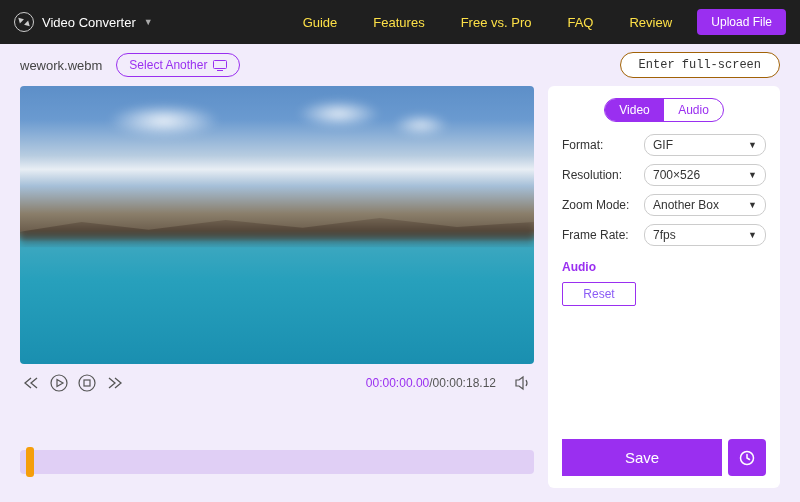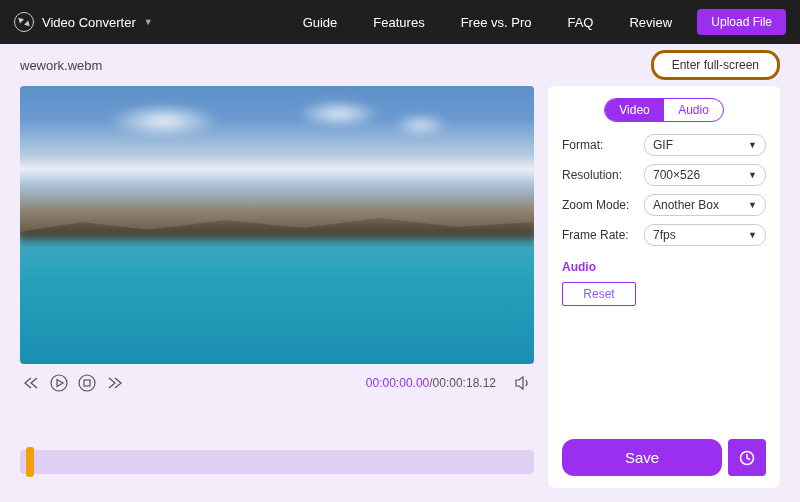--- a/index.html
+++ b/index.html
@@ -4,27 +4,27 @@
 <style>
 * { margin: 0; padding: 0; box-sizing: border-box; font-family: Arial, sans-serif; }
 body { width: 800px; height: 502px; background: #f2ecfb; overflow: hidden; }
 
 .topbar { height: 44px; background: #1f1f1f; display: flex; align-items: center; padding: 0 14px; color: #fff; font-size: 13px; }
 .logo { display: flex; align-items: center; gap: 8px; }
 .logo-icon { width: 20px; height: 20px; border: 1.8px solid #ccc; border-radius: 50%; position: relative; }
 .logo-icon::before { content: ""; position: absolute; left: 4px; top: 4px; width: 0; height: 0; border-left: 5px solid #ccc; border-top: 3px solid transparent; border-bottom: 3px solid transparent; transform: rotate(-15deg); }
 .logo-icon::after { content: ""; position: absolute; right: 4px; bottom: 4px; width: 0; height: 0; border-right: 5px solid #ccc; border-top: 3px solid transparent; border-bottom: 3px solid transparent; transform: rotate(-15deg); }
 .nav { display: flex; gap: 36px; margin-left: 150px; }
-.nav span { color: #ffffff; cursor: pointer; }
+.nav span { color: #fde047; cursor: pointer; }
 .upload-btn { margin-left: auto; background: #9a2ff0; color: #fff; padding: 6px 14px; border-radius: 4px; font-size: 12px; cursor: pointer; }
 
 .subbar { height: 42px; display: flex; align-items: center; padding: 0 20px; gap: 14px; font-size: 13px; }
 .filename { color: #444; }
 .select-another { border: 1px solid #9a2ff0; color: #9a2ff0; padding: 4px 12px; border-radius: 14px; display: flex; align-items: center; gap: 6px; cursor: pointer; font-size: 12px; }
-.fullscreen-btn { margin-left: auto; border: 3px solid #a16207; background: #fff; padding: 5px 18px; border-radius: 14px; font-size: 12px; cursor: pointer; color: #333; }
+.fullscreen-btn { margin-left: auto; border: 1px solid #a16207; background: #fff; padding: 5px 18px; border-radius: 14px; font-size: 12px; cursor: pointer; color: #333; font-family: Liberation Mono, monospace; }
 
 .main { display: flex; gap: 14px; padding: 0 20px 14px; height: 416px; }
 
 .player { flex: 1; display: flex; flex-direction: column; }
 .preview { width: 100%; height: 278px; border-radius: 4px; position: relative; overflow: hidden;
   background: linear-gradient(to bottom,
     #5d8fc8 0%, #6a9ad0 12%, #b7cce0 25%, #e8eef4 30%, #a5bfd8 36%,
     #8a7e6a 46%, #6d5f4e 52%, #3ea8c0 56%, #27a0bc 70%, #1a8fb0 100%);
   filter: blur(0.5px);
 }
@@ -55,21 +55,21 @@
 .mode-toggle .active { background: #9a2ff0; color: #fff; }
 .mode-toggle .inactive { color: #9a2ff0; }
 
 .field { display: flex; align-items: center; margin-bottom: 8px; font-size: 12px; color: #333; }
 .field label { width: 82px; }
 .field .select { flex: 1; border: 1px solid #ccc; padding: 3px 8px; border-radius: 10px; display: flex; justify-content: space-between; align-items: center; cursor: pointer; font-size: 12px; background: #fff; }
 .section-label { color: #9a2ff0; font-weight: bold; font-size: 12px; margin: 6px 0 8px; }
 .reset-btn { border: 1px solid #9a2ff0; color: #8b5cf6; background: #fff; padding: 4px 20px; font-size: 12px; border-radius: 2px; cursor: pointer; width: 74px; }
 
 .save-row { margin-top: auto; display: flex; gap: 6px; }
-.save-btn { flex: 1; background: #9a2ff0; color: #fff; padding: 10px; border-radius: 12px; font-size: 15px; cursor: pointer; text-align: center; }
+.save-btn { flex: 1; background: #9a2ff0; color: #fff; padding: 10px; border-radius: 0; font-size: 15px; cursor: pointer; text-align: center; }
 .clock-btn { width: 38px; background: #9a2ff0; border-radius: 4px; display: flex; align-items: center; justify-content: center; cursor: pointer; }
 
 svg { display: block; }
 </style>
 </head>
 <body>
 
 <div class="topbar">
   <div class="logo">
     <span class="logo-icon"></span>
@@ -81,20 +81,29 @@
     <span>Features</span>
     <span>Free vs. Pro</span>
     <span>FAQ</span>
     <span>Review</span>
   </div>
   <div class="upload-btn">Upload File</div>
 </div>
 
 <div class="subbar">
   <span class="filename">wework.webm</span>
+  <div class="select-another">
+    <span>Select Another</span>
+    <span>
+      <svg width="14" height="11" viewBox="0 0 14 11">
+          <rect x="0.5" y="0.5" width="13" height="8" rx="1" fill="none" stroke="#9a2ff0"></rect>
+          <line x1="4" y1="10.5" x2="10" y2="10.5" stroke="#9a2ff0"></line>
+        </svg>
+    </span>
+  </div>
   <div class="fullscreen-btn">Enter full-screen</div>
 </div>
 
 <div class="main">
   <div class="player">
     <div class="preview"></div>
     <div class="controls">
       <span class="ctrl-icon">
           <svg width="16" height="14" viewBox="0 0 16 14">
             <path d="M8 2 L2 7 L8 12 M14 2 L8 7 L14 12" fill="none" stroke="#555" stroke-width="1.3"></path>

